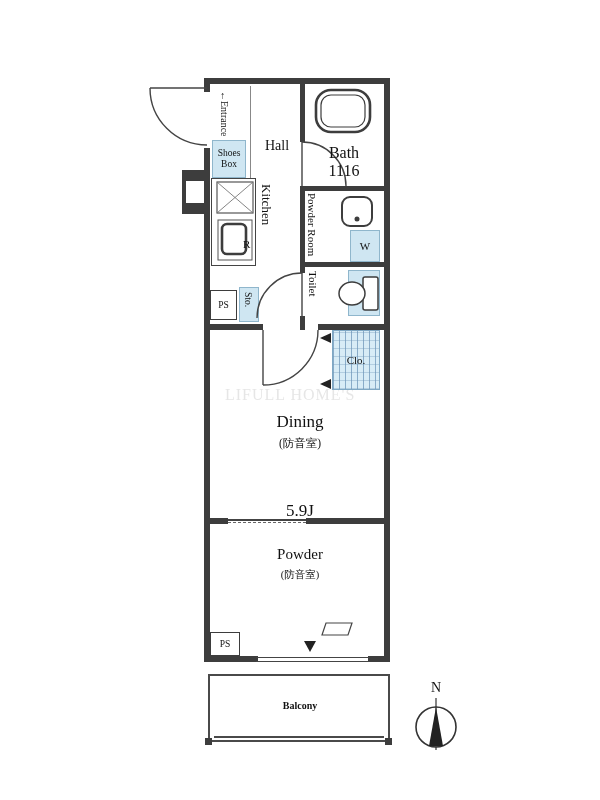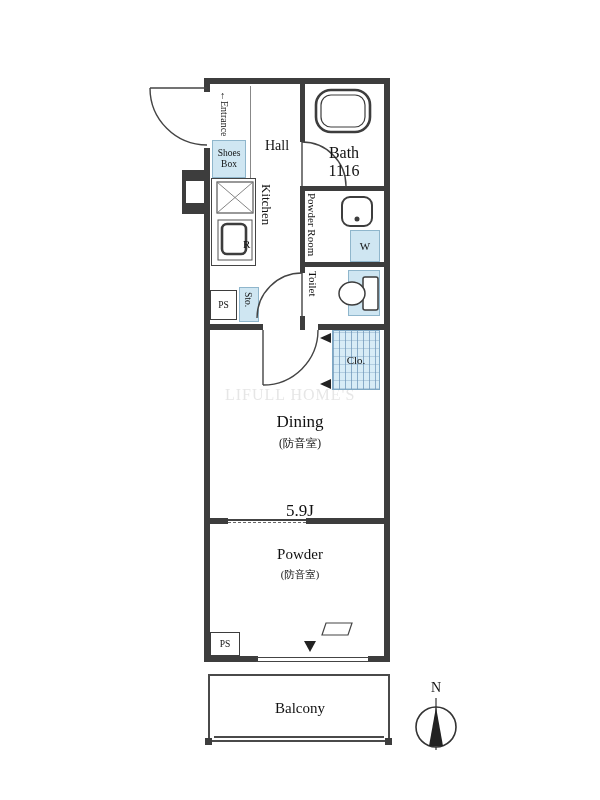--- a/index.html
+++ b/index.html
@@ -146,17 +146,17 @@
 
   <div class="lbl center" style="left:332px;top:330px;width:48px;height:60px;font-size:11px;">Clo.</div>
   <div class="lbl" style="left:240px;top:436px;width:120px;text-align:center;font-size:11.5px;">(防音室)</div>
   <div class="lbl" style="left:240px;top:460px;width:120px;text-align:center;font-size:17px;margin-top:41px;">5.9J</div>
 
   <div class="lbl" style="left:240px;top:546px;width:120px;text-align:center;font-size:15px;">Powder</div>
   <div class="lbl" style="left:240px;top:568px;width:120px;text-align:center;font-size:10.5px;">(防音室)</div>
 
   <div class="lbl center" style="left:210px;top:632px;width:30px;height:24px;font-size:9.5px;">PS</div>
 
-  <div class="lbl" style="left:250px;top:700px;width:100px;text-align:center;font-size:15px;">Balcony</div>
+  <div class="lbl" style="left:250px;top:700px;width:100px;text-align:center;font-size:10px;font-weight:bold;">Balcony</div>
 
   <div class="lbl" style="left:428px;top:680px;width:16px;text-align:center;font-size:14px;">N</div>
 
 </div>
 
 </body></html>

